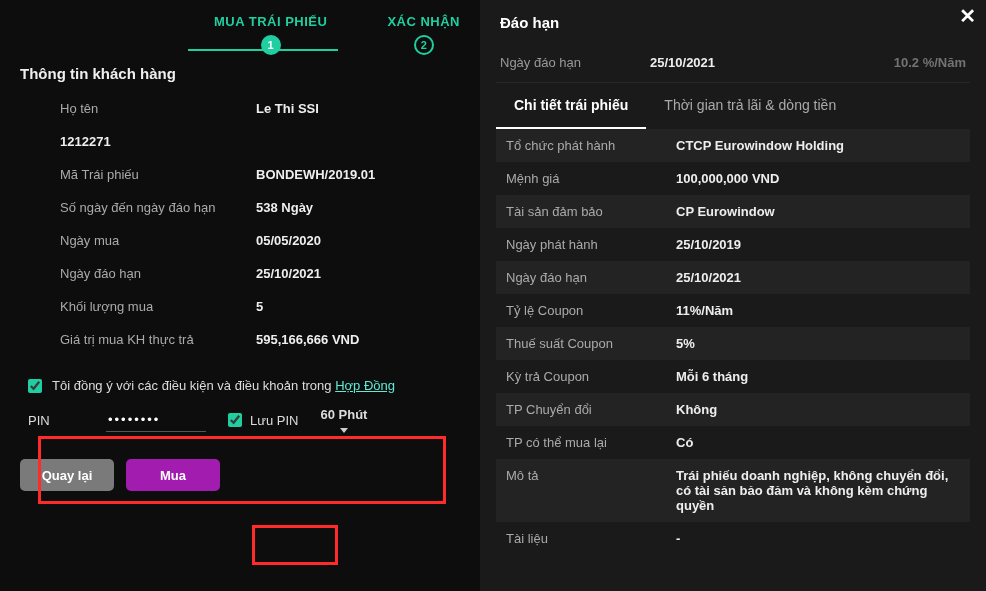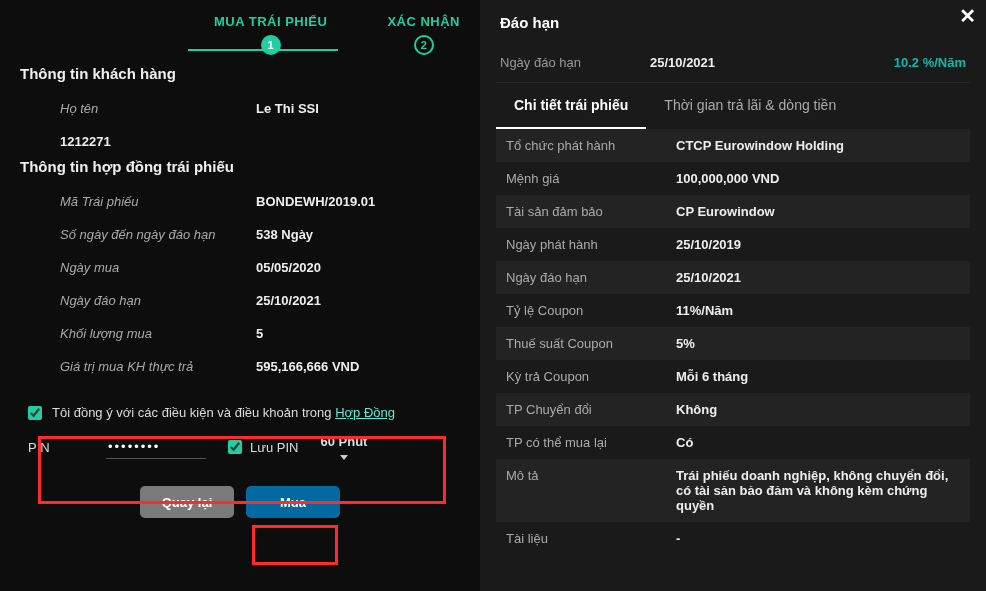--- a/index.html
+++ b/index.html
@@ -15,53 +15,53 @@
     .step-label { font-size:13px; font-weight:600; letter-spacing:.5px; }
     .step-label.active { color:#1fcfa0; }
     .step-label.next   { color:#1fcfa0; }
     .step-circle { width:20px; height:20px; border-radius:50%; border:2px solid #1fcfa0; display:flex; align-items:center; justify-content:center; font-size:11px; font-weight:600; }
     .step-circle.filled { background:#1fcfa0; color:#fff; }
     .step-circle.empty  { color:#1fcfa0; }
     .step-line { position:absolute; top:49px; left:168px; width:150px; height:2px; background:#1fcfa0; }
 
     .section-title { font-size:15px; font-weight:600; color:#eee; margin-bottom:10px; }
     .kv-left { display:flex; padding:9px 0 9px 40px; }
-    .kv-left .k { width:196px; color:#aaa;font-style:italic; }
+    .kv-left .k { width:196px; color:#aaa; }
     .kv-left .v { color:#eee; font-weight:600; }
 
     
     .redbox1 { position:absolute; border:3px solid #ff2a2a; pointer-events:none; left:38px; top:436px; width:408px; height:68px; z-index:5; }
     .redbox2 { position:absolute; border:3px solid #ff2a2a; pointer-events:none; left:252px; top:525px; width:86px; height:40px; z-index:5; }
 
     .agreement { margin:22px 0 14px 8px; display:flex; align-items:center; gap:10px; }
     .agreement label { cursor:pointer; }
     .agreement a { color:#5eead4; text-decoration:underline; }
 
     .pin-row { display:flex; align-items:center; gap:22px; margin-left:8px; }
     .pin-row .pin-label { width:56px; color:#ddd; }
     .pin-input { width:100px; background:transparent; border:none; border-bottom:1px solid #555; color:#fff; letter-spacing:2px; padding:4px 2px; outline:none; font-size:13px; }
     .savepin { display:flex; align-items:center; gap:8px; }
     .duration { display:flex; align-items:center; gap:6px; color:#ddd; font-weight:600;flex-direction:column; }
     .duration .chev { border-left:4px solid transparent; border-right:4px solid transparent; border-top:5px solid #ccc; }
 
-    .btn-row { display:flex; justify-content:center; gap:12px; margin-top:26px; }
+    .btn-row { display:flex; justify-content:flex-start; gap:12px; margin-top:26px; }
     .btn { min-width:94px; height:32px; border-radius:5px; border:none; font-size:13px; font-weight:600; cursor:pointer; }
     .btn-back { background:#7a7a7a; color:#fff; }
-    .btn-buy  { background:#0369a1; color:#fff; }
+    .btn-buy  { background:#a21caf; color:#fff; }
 
     input[type=checkbox]{ width:14px; height:14px; accent-color:#1fcfa0; cursor:pointer; }
 
     
     .close { position:absolute; top:4px; right:10px; font-size:20px; font-weight:700; color:#fff; cursor:pointer; }
     .right h2 { font-size:15px; font-weight:600; color:#fff; padding:14px 0 12px 4px; }
     .summary-row { display:flex; padding:12px 4px; border-bottom:1px solid #272727; font-size:13px; }
     .summary-row .k { flex:0 0 150px; color:#999; }
     .summary-row .v { flex:0 0 150px; font-weight:600; color:#eee; }
     .summary-row .k2{ flex:0 0 120px; color:#999; }
-    .summary-row .v2{ flex:1; text-align:right; font-weight:600; color:#14b8a6; }
+    .summary-row .v2{ flex:1; text-align:right; font-weight:600; color:#737373; }
 
     .tabs { display:flex; }
     .tab  { padding:14px 18px; font-size:14px; color:#aaa; cursor:pointer; }
     .tab.active { color:#fff; font-weight:600; border-bottom:2px solid #fff; }
 
     .detail-row { display:flex; padding:9px 10px; font-size:13px; }
     .detail-row:nth-child(odd){ background:#232323; }
     .detail-row .k { flex:0 0 170px; color:#aaa; }
     .detail-row .v { flex:1; color:#eee; font-weight:600; }
   </style>
@@ -88,21 +88,20 @@
 
     <div class="section-title">Thông tin khách hàng</div>
     <div class="kv-left">
       <span class="k">Họ tên</span>
       <span class="v">Le Thi SSI</span>
     </div>
     <div class="kv-left">
       <span class="v">1212271</span>
     </div>
 
-    <div class="section-title">Thông tin hợp đồng trái phiếu</div>
     <div class="kv-left">
       <span class="k">Mã Trái phiếu</span>
       <span class="v">BONDEWH/2019.01</span>
     </div>
     <div class="kv-left">
       <span class="k">Số ngày đến ngày đáo hạn</span>
       <span class="v">538 Ngày</span>
     </div>
     <div class="kv-left">
       <span class="k">Ngày mua</span>

